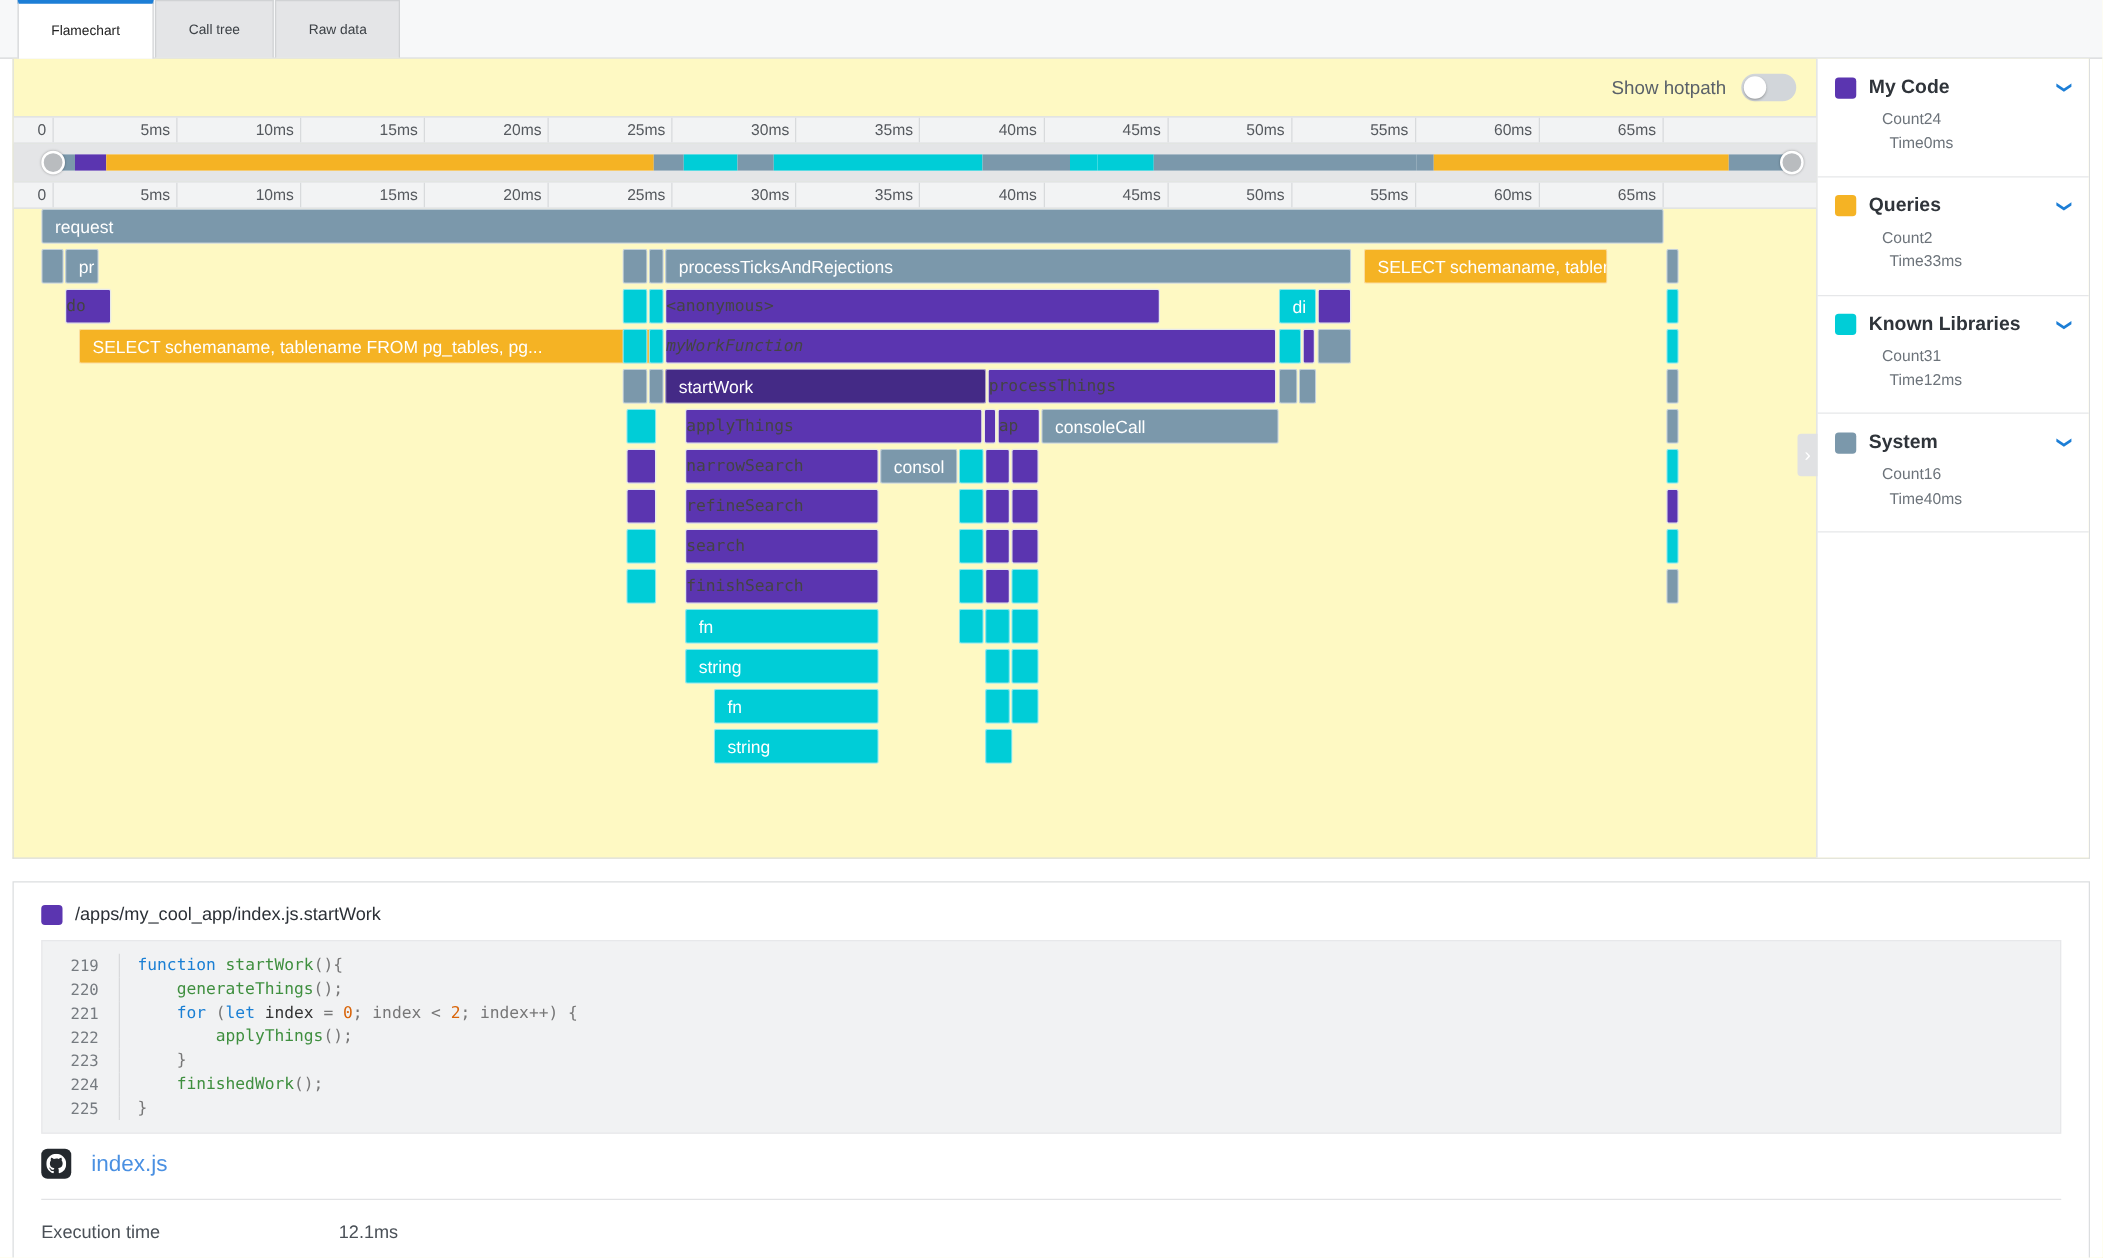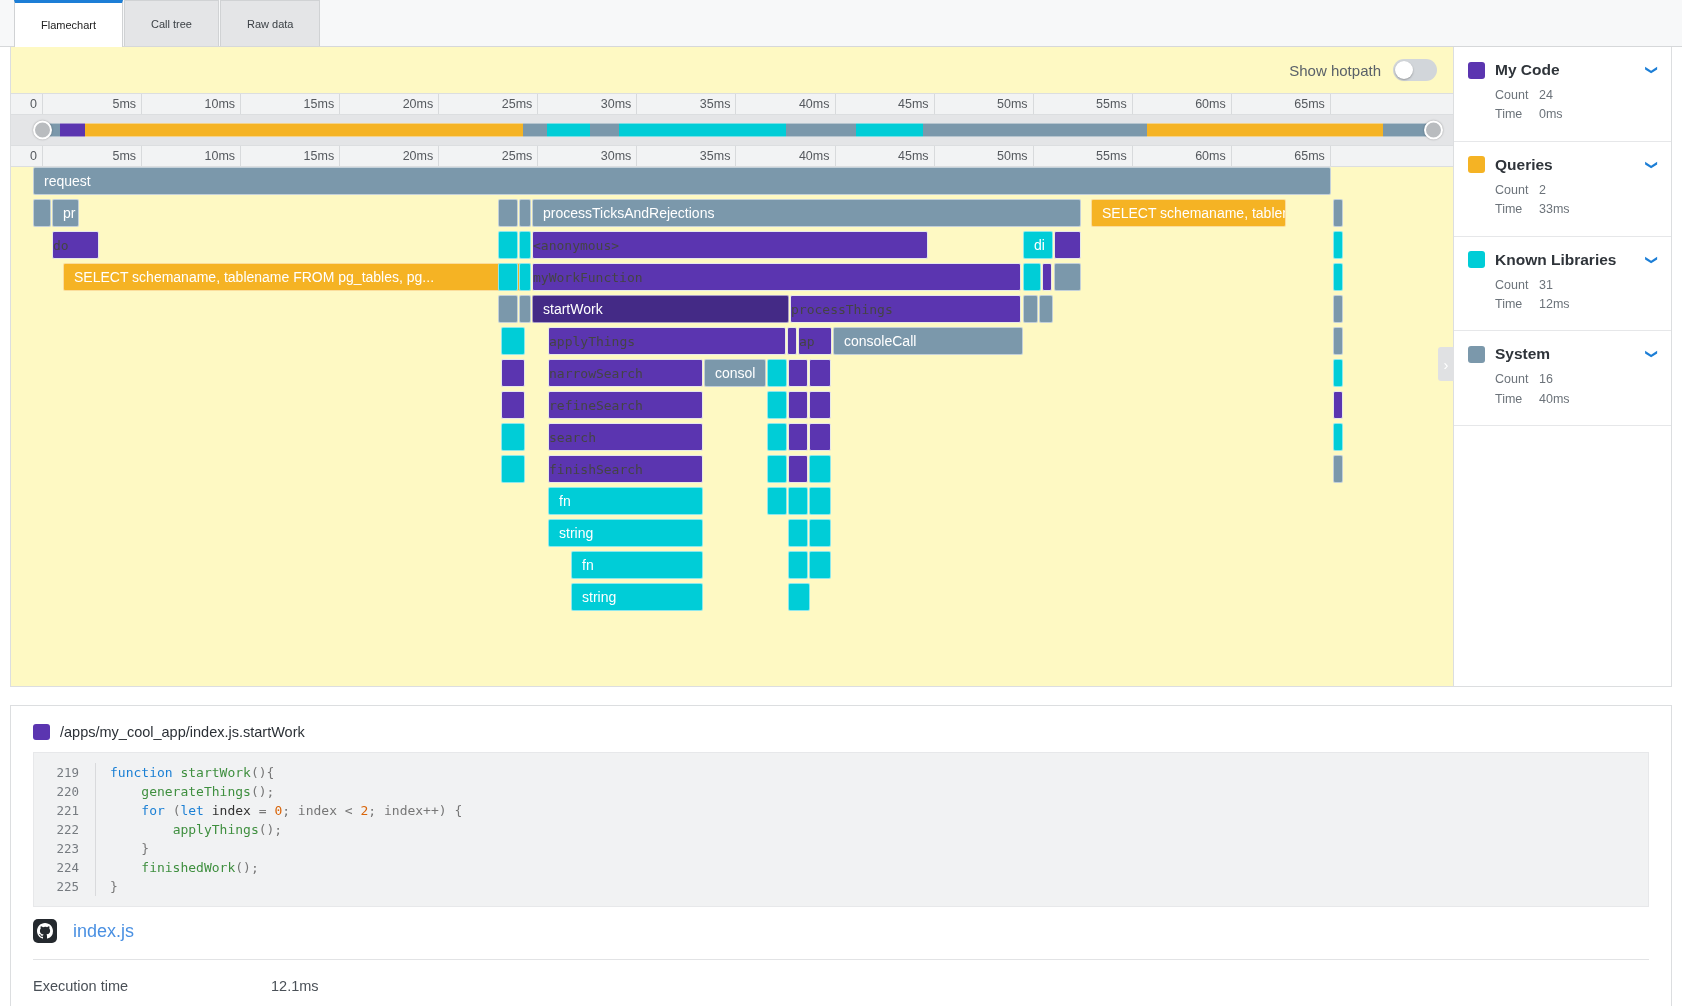--- a/index.html
+++ b/index.html
@@ -160,20 +160,21 @@
   .sidebar {
     width: 218px;
     border-left: 1px solid #dcdee0;
     background: #fff;
     flex: 0 0 218px;
   }
   .legend-item {
     padding: 14px 14px 16px 14px;
     border-bottom: 1px solid #e6e7e9;
     position: relative;
+    text-align: right;
   }
   .legend-head { display: flex; align-items: center; gap: 10px; }
   .swatch { width: 17px; height: 17px; border-radius: 3px; flex: 0 0 17px; }
   .legend-title { font-size: 15.5px; color: #2f343a; font-weight: 600; }
   .chev {
     margin-left: auto; color: #1c7ed6; font-size: 12px; cursor: pointer;
     line-height: 1;
   }
   .legend-stats { margin-top: 7px; padding-left: 27px; }
   .stat-row { display: flex; font-size: 12.5px; color: #6c737a; line-height: 1.55; }
@@ -302,30 +303,30 @@
       </div>
 
     <div class="flame" id="flame">
         <div class="frame sys" style="left: 22px; top: 0px; width: 1298px;">request</div>
         <div class="frame sys thin" style="left: 22px; top: 32px; width: 18px;"></div>
         <div class="frame sys" style="left: 41px; top: 32px; width: 27px;">pr</div>
         <div class="frame sys thin" style="left: 487px; top: 32px; width: 20px;"></div>
         <div class="frame sys thin" style="left: 508px; top: 32px; width: 12px;"></div>
         <div class="frame sys" style="left: 521px; top: 32px; width: 549px;">processTicksAndRejections</div>
         <div class="frame query" style="left: 1080px; top: 32px; width: 195px;">SELECT schemaname, tablename</div>
-        <div class="frame code" style="left: 41px; top: 64px; width: 47px;">do</div>
+        <div class="frame code" style="left: 41px; top: 64px; width: 37px;">do</div>
         <div class="frame lib thin" style="left: 487px; top: 64px; width: 20px;"></div>
         <div class="frame lib thin" style="left: 508px; top: 64px; width: 12px;"></div>
         <div class="frame code" style="left: 521px; top: 64px; width: 396px;">&lt;anonymous&gt;</div>
         <div class="frame lib" style="left: 1012px; top: 64px; width: 30px;">di</div>
         <div class="frame code thin" style="left: 1043px; top: 64px; width: 27px;"></div>
         <div class="frame query" style="left: 52px; top: 96px; width: 468px;">SELECT schemaname, tablename FROM pg_tables, pg...</div>
         <div class="frame lib thin" style="left: 487px; top: 96px; width: 20px;"></div>
         <div class="frame lib thin" style="left: 508px; top: 96px; width: 12px;"></div>
-        <div class="frame code" style="left: 521px; top: 96px; width: 489px;">myWorkFunction</div>
+        <div class="frame code" style="left: 521px; top: 96px; width: 489px; font-style: italic;">myWorkFunction</div>
         <div class="frame lib thin" style="left: 1012px; top: 96px; width: 18px;"></div>
         <div class="frame code thin" style="left: 1031px; top: 96px; width: 10px;"></div>
         <div class="frame sys thin" style="left: 1043px; top: 96px; width: 27px;"></div>
         <div class="frame sys thin" style="left: 487px; top: 128px; width: 20px;"></div>
         <div class="frame sys thin" style="left: 508px; top: 128px; width: 12px;"></div>
         <div class="frame sel" style="left: 521px; top: 128px; width: 257px;">startWork</div>
         <div class="frame code" style="left: 779px; top: 128px; width: 231px;">processThings</div>
         <div class="frame sys thin" style="left: 1012px; top: 128px; width: 15px;"></div>
         <div class="frame sys thin" style="left: 1028px; top: 128px; width: 14px;"></div>
         <div class="frame lib thin" style="left: 490px; top: 160px; width: 24px;"></div>

